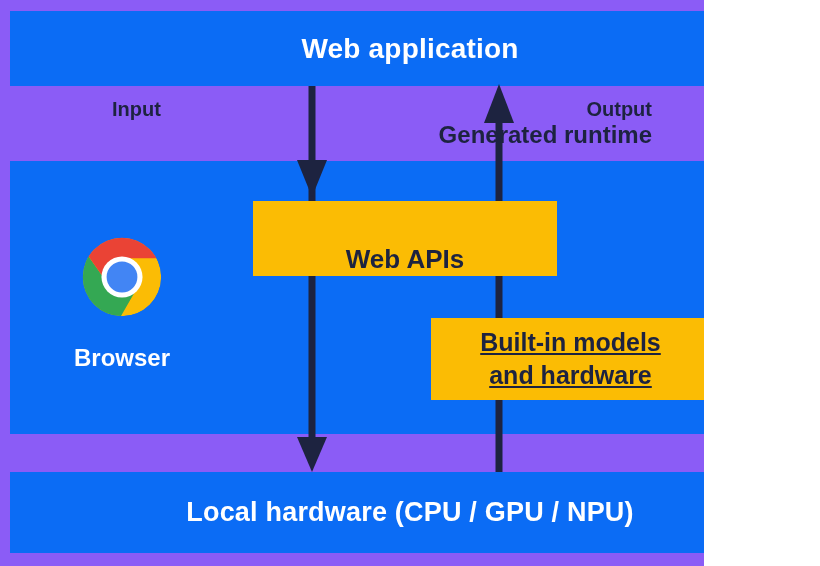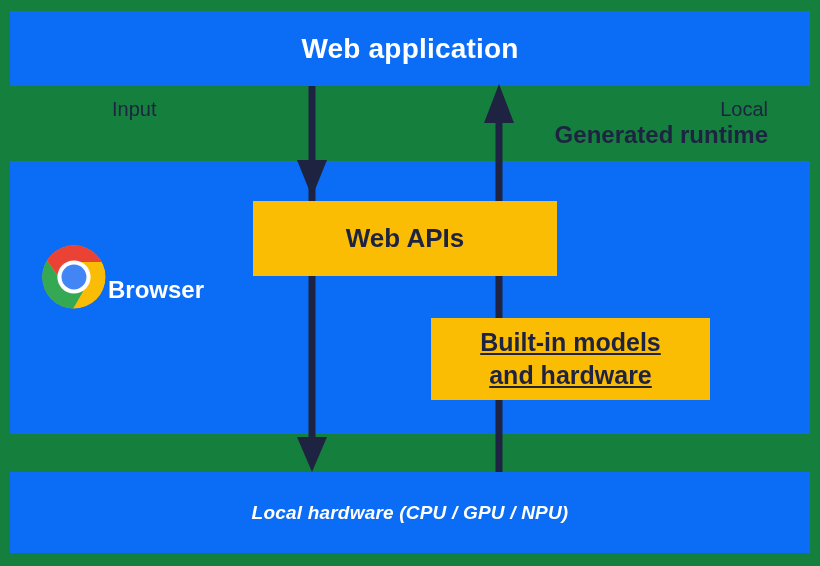--- a/index.html
+++ b/index.html
@@ -13,23 +13,23 @@
     --chrome-blue: #4285F4;
   }
   * { margin: 0; padding: 0; box-sizing: border-box; }
   html, body { background: #ffffff; }
   body {
     font-family: "Liberation Sans", sans-serif;
     color: var(--arrow-navy);
   }
   .canvas {
     position: relative;
-    width: 820px;
+    width: 704px;
     height: 566px;
-    background: #15803d;
+    background: #8b5cf6;
     overflow: hidden;
   }
   .bar {
     position: absolute;
     left: 10px;
     width: 800px;
     background: var(--bar-blue);
     z-index: 1;
     display: flex;
     align-items: center;
@@ -37,26 +37,26 @@
   }
   .bar-top    { top: 11px;  height: 75px; }
   .bar-mid    { top: 161px; height: 273px; justify-content: flex-start; }
   .bar-bottom { top: 472px; height: 81px; }
   .bar-title {
     color: var(--text-white);
     font-weight: bold;
     font-size: 28px;
     letter-spacing: 0.2px;
   }
-  .bar-bottom .bar-title { font-size: 19px; font-style: italic; }
+  .bar-bottom .bar-title { font-size: 27px; }
 
   .io-label { position: absolute; z-index: 4; }
   .io-left  { left: 112px; top: 97px; text-align: left; }
   .io-right { right: 52px; top: 97px; text-align: right; }
-  .io-line1 { font-size: 20px; font-weight: 400; line-height: 24px; color: var(--arrow-navy); }
+  .io-line1 { font-size: 20px; font-weight: 700; line-height: 24px; color: var(--arrow-navy); }
   .io-line2 { font-size: 24px; font-weight: bold; line-height: 28px; color: var(--arrow-navy); }
 
   .arrow-layer {
     position: absolute;
     left: 0; top: 0;
     width: 820px; height: 566px;
     z-index: 2;
     pointer-events: none;
   }
   .arrow-layer .stroke { fill: var(--arrow-navy); }
@@ -70,31 +70,31 @@
     align-items: center;
     justify-content: center;
     text-align: center;
   }
   .ybox .ybox-label {
     color: var(--arrow-navy);
     font-weight: bold;
     font-size: 26px;
     line-height: 33px;
   }
-  .box-webapis { left: 253px; top: 201px; width: 304px; height: 75px; }
+  .box-webapis { left: 253px; top: 201px; width: 304px; height: 75px; justify-content: flex-end; }
   .box-builtin { left: 431px; top: 318px; width: 279px; height: 82px; text-decoration: underline; }
   .box-builtin .ybox-label { font-size: 25px; }
 
   .browser-group {
     position: absolute;
     left: 40px; top: 235px;
     width: 164px;
     z-index: 3;
     display: flex;
-    flex-direction: row;
+    flex-direction: column;
     align-items: center;
   }
   .chrome-logo { width: 84px; height: 84px; display: block; }
   .browser-label {
     margin-top: 25px;
     color: var(--text-white);
     font-weight: bold;
     font-size: 24px;
   }
 </style>
@@ -105,21 +105,21 @@
 
   <div class="bar bar-top">
     <div class="bar-title">Web application</div>
   </div>
 
   <div class="io-label io-left">
     <div class="io-line1">Input</div>
   </div>
 
   <div class="io-label io-right">
-    <div class="io-line1">Local</div>
+    <div class="io-line1">Output</div>
     <div class="io-line2">Generated runtime</div>
   </div>
 
   <div class="bar bar-mid"></div>
 
   <svg class="arrow-layer" viewBox="0 0 820 566" xmlns="http://www.w3.org/2000/svg">
 
     <g>
       <rect class="stroke" x="308.5" y="86" width="7" height="355"></rect>
       <polygon class="stroke" points="297,160 327,160 312,197"></polygon>

